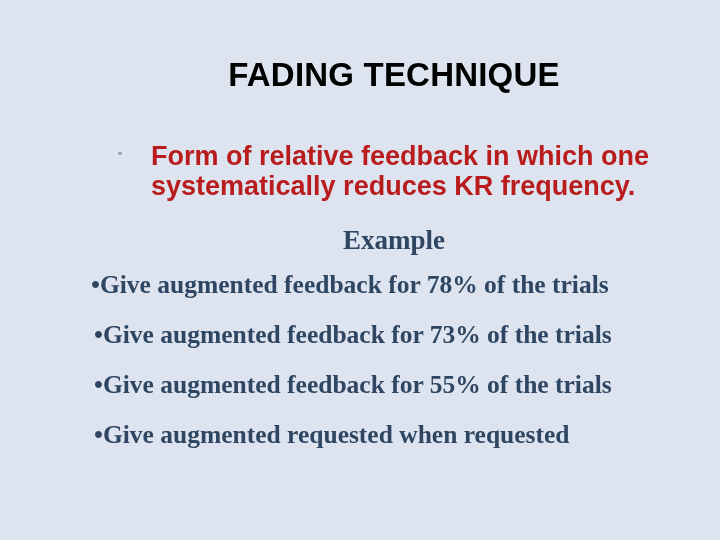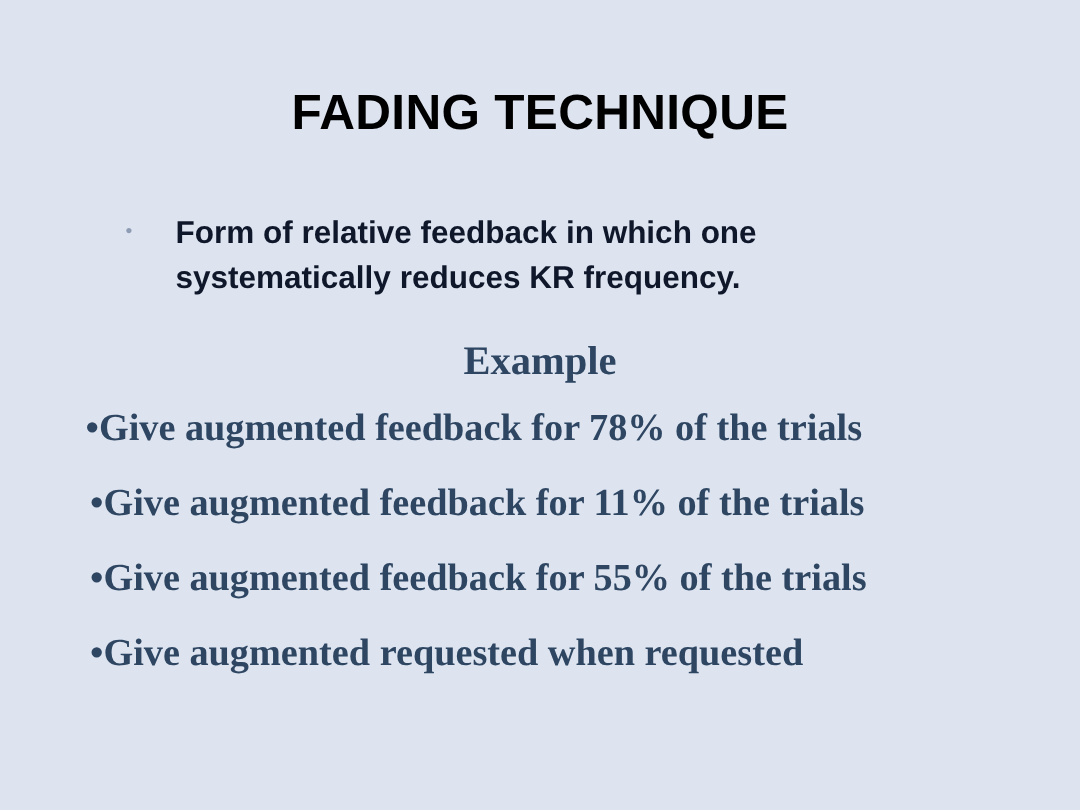--- a/index.html
+++ b/index.html
@@ -10,20 +10,21 @@
     width: 720px;
     height: 540px;
     background: #dde4f0;
     font-family: "Liberation Sans", sans-serif;
     overflow: hidden;
     position: relative;
   }
   .slide {
     position: absolute;
     inset: 0;
+    margin-left: 34px;
   }
   .slide-title {
     position: absolute;
     top: 56px;
     left: 0;
     width: 720px;
     text-align: center;
     font-family: "Liberation Sans", sans-serif;
     font-weight: bold;
     font-size: 33px;
@@ -48,23 +49,23 @@
     font-size: 13px;
     line-height: 8px;
     color: #8e9cb4;
     user-select: none;
   }
   .intro-text {
     flex: 1 1 auto;
     margin-left: 23px;
     font-family: "Liberation Sans", sans-serif;
     font-weight: bold;
-    font-size: 21px;
+    font-size: 27px;
     line-height: 30px;
-    color: #0f172a;
+    color: #b91c1c;
   }
   .example-heading {
     position: absolute;
     top: 224px;
     left: 0;
     width: 720px;
     text-align: center;
     font-family: "Liberation Serif", serif;
     font-weight: bold;
     font-size: 27px;
@@ -111,21 +112,21 @@
     <span class="intro-text">Form of relative feedback in which one systematically reduces KR frequency.</span>
   </div>
 
   <div class="example-heading">Example</div>
 
   <ul class="example-list">
     <li class="example-item">
       <span class="item-bullet">•</span><span class="item-text">Give augmented feedback for 78% of the trials</span>
     </li>
     <li class="example-item item-indent">
-      <span class="item-bullet">•</span><span class="item-text">Give augmented feedback for 11% of the trials</span>
+      <span class="item-bullet">•</span><span class="item-text">Give augmented feedback for 73% of the trials</span>
     </li>
     <li class="example-item item-indent">
       <span class="item-bullet">•</span><span class="item-text">Give augmented feedback for 55% of the trials</span>
     </li>
     <li class="example-item item-indent">
       <span class="item-bullet">•</span><span class="item-text">Give augmented requested when requested</span>
     </li>
   </ul>
 
 </div>

